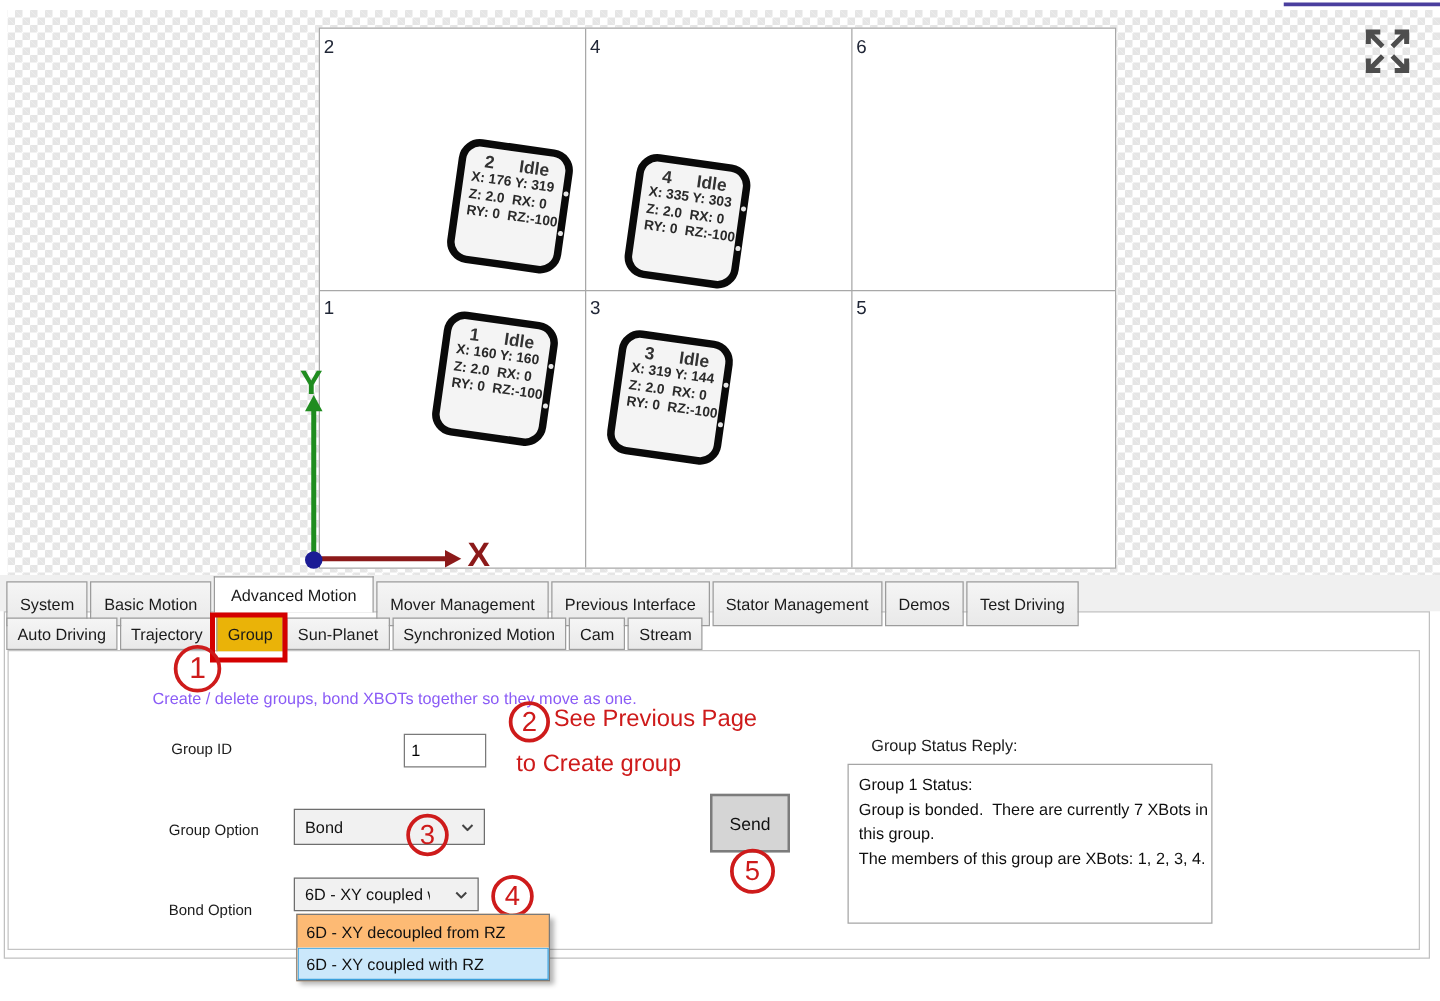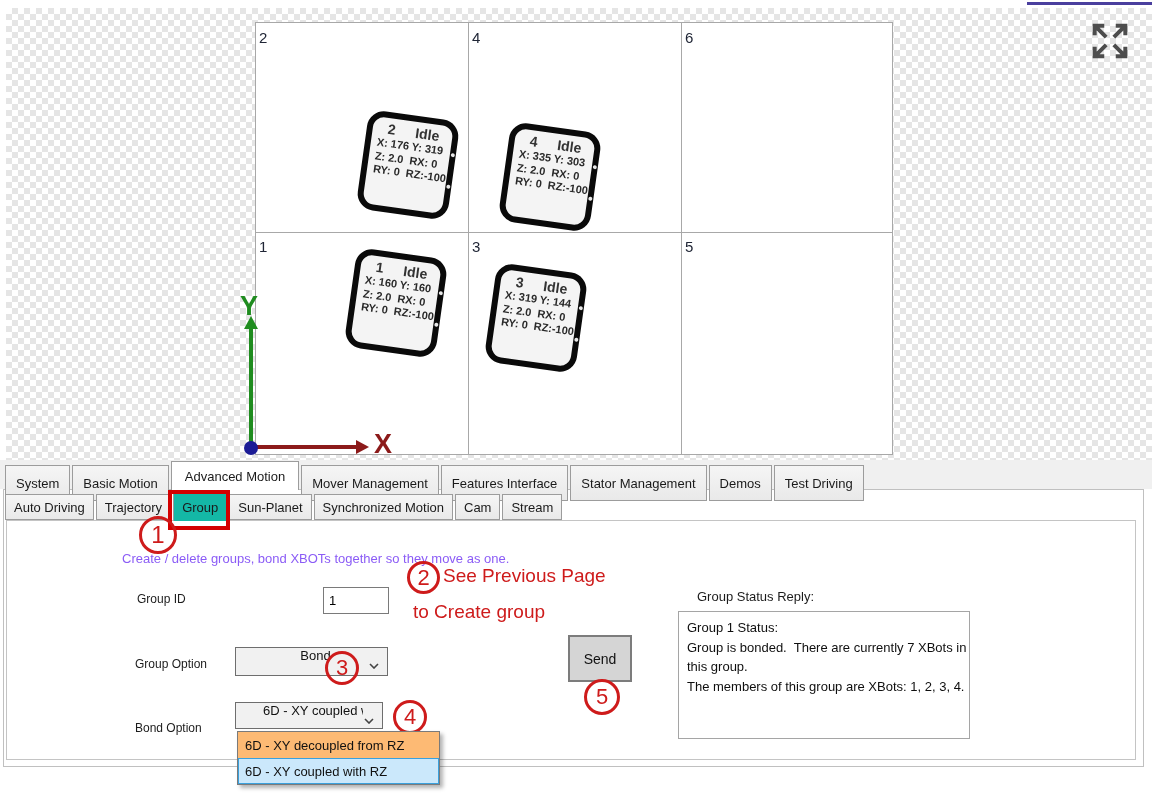--- a/index.html
+++ b/index.html
@@ -44,40 +44,40 @@
   .outer-page { position:absolute; left:3px; top:489px; width:1141px; height:278px; background:#fff; border:1px solid #c0c0c0; z-index:4; }
   .inner-page { position:absolute; left:6px; top:520px; width:1130px; height:240px; background:#fff; border:1px solid #c4c4c4; z-index:6; }
 
   .tabrow { position:absolute; left:5px; display:flex; gap:2px; }
   .tabrow1 { top:465px; z-index:5; }
   .tabrow2 { top:494px; z-index:8; }
   .tab { height:36px; padding:0 10px; display:flex; align-items:center; font-size:13px; color:#1a1a1a;
          background:linear-gradient(#f5f5f5,#e9e9e9); border:1px solid #9c9c9c; cursor:pointer; white-space:nowrap; }
   .tabrow2 .tab { height:26px; padding:0 8px; }
   .tab.sel1 { background:#fff; height:29px; margin-top:-4px; border-bottom:none; padding:0 13px; z-index:6; }
-  .tab.sel2 { background:#14b8a6; height:29px; margin-top:-2px; border-bottom:none; position:relative; z-index:9; }
+  .tab.sel2 { background:#eab308; height:29px; margin-top:-2px; border-bottom:none; position:relative; z-index:9; }
   .red-rect { position:absolute; left:-6px; right:-4px; top:-3px; bottom:-9px; border:4px solid #d40000; pointer-events:none; z-index:11; }
 
   
   .ann-circle { position:absolute; border:3px solid #ce1b1b; border-radius:50%; color:#ce1b1b;
                 display:flex; align-items:center; justify-content:center; font-size:22px; z-index:11; background:transparent; }
   .ann-text { position:absolute; color:#ce1b1b; font-size:19px; font-weight:500; z-index:11; white-space:nowrap; }
   .c1 { left:139px; top:516px; width:38px; height:38px; font-size:24px; }
   .c2 { left:407px; top:561px; width:33px; height:33px; }
   .c3 { left:325px; top:651px; width:34px; height:34px; }
   .c4 { left:393px; top:700px; width:34px; height:34px; }
   .c5 { left:584px; top:679px; width:36px; height:36px; }
 
   
   .desc { position:absolute; left:122px; top:551px; font-size:13px; color:#8b5cf6; z-index:7; }
   .form-label { position:absolute; font-size:12px; color:#1c1c1c; z-index:7; }
   .gid-input { position:absolute; left:323px; top:587px; width:66px; height:27px; border:1px solid #7a7a7a;
                font-size:13px; padding:0 5px; font-family:"Liberation Sans",sans-serif; z-index:7; background:#fff; }
   .combo { position:absolute; height:29px; background:#f1f1f1; border:1px solid #6e6e6e; display:flex;
-           align-items:center; font-size:13px; color:#111; z-index:7; cursor:pointer;flex-direction:column; }
+           align-items:center; font-size:13px; color:#111; z-index:7; cursor:pointer; }
   .combo .combo-val { padding-left:8px; overflow:hidden; white-space:nowrap; }
   .combo .chev { margin-left:auto; padding-right:8px; display:flex; align-items:center; }
   .combo1 { left:235px; top:647px; width:153px; }
   .combo2 { left:235px; top:702px; width:148px; height:27px; }
   .combo2 .combo-val { max-width:108px; }
   .send-btn { position:absolute; left:568px; top:635px; width:64px; height:47px; background:#d5d5d5;
               border:2px solid #7c7c7c; font-size:14px; color:#111; display:flex; align-items:center;
               justify-content:center; z-index:7; cursor:pointer; font-family:"Liberation Sans",sans-serif; }
   .ddl { position:absolute; left:237px; top:731px; width:203px; background:#fdba74; border:1px solid #7a7a7a;
          box-shadow:3px 3px 4px rgba(0,0,0,0.3); z-index:12; }
@@ -176,21 +176,21 @@
   </div>
 
   <div class="tabband"></div>
   <div class="outer-page"></div>
 
   <div class="tabrow tabrow1">
     <div class="tab">System</div>
     <div class="tab">Basic Motion</div>
     <div class="tab sel1">Advanced Motion</div>
     <div class="tab">Mover Management</div>
-    <div class="tab">Features Interface</div>
+    <div class="tab">Previous Interface</div>
     <div class="tab">Stator Management</div>
     <div class="tab">Demos</div>
     <div class="tab">Test Driving</div>
   </div>
 
   <div class="inner-page"></div>
 
   <div class="tabrow tabrow2">
     <div class="tab">Auto Driving</div>
     <div class="tab">Trajectory</div>

